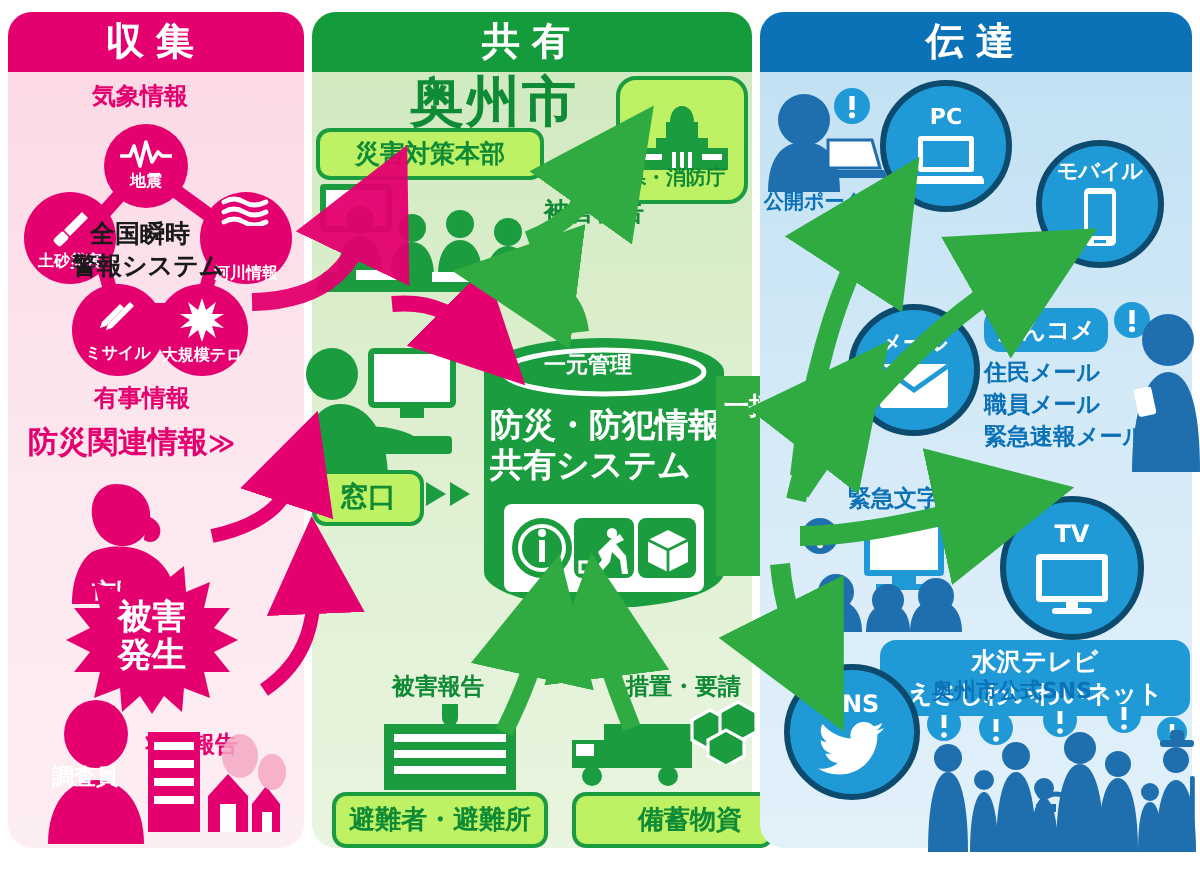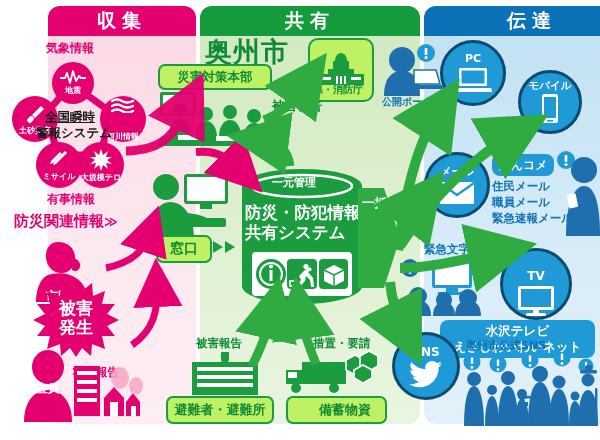--- a/index.html
+++ b/index.html
@@ -1,20 +1,20 @@
 <!DOCTYPE html>
 <html lang="ja"><head>
 <meta charset="utf-8">
 <style>
   html,body{margin:0;padding:0;background:#ffffff;}
   body{width:600px;height:440px;overflow:hidden;
        font-family:"DejaVu Sans","Liberation Sans",sans-serif;}
   #stage{position:relative;width:600px;height:440px;}
 
-  .panel{position:absolute;border-radius:12px;overflow:hidden;margin-left:44px;}
+  .panel{position:absolute;border-radius:12px;overflow:hidden;}
   .panel-head{position:absolute;left:0;top:0;width:100%;height:30px;
     display:flex;align-items:center;justify-content:center;
     color:#fff;font-weight:bold;font-size:19px;letter-spacing:6px;}
 
   
   #p-collect{left:4px;top:6px;width:148px;height:418px;
     background:linear-gradient(180deg,#fbd7e4 0%,#fce8ef 55%,#fdeef3 100%);}
   #p-collect .panel-head{background:#e4006f;}
 
   
@@ -107,21 +107,21 @@
     <span class="cap">ミサイル</span>
   </div>
 
   <div class="circ pinkcirc" style="left:78px;top:142px;width:46px;height:46px;">
     <svg width="24" height="24" viewBox="0 0 24 24">
       <polygon fill="#fff" points="12,1 14,7 19,3 17,9 23,9 18,12 23,16 17,15 19,21 14,17 12,23 10,17 5,21 7,15 1,16 6,12 1,9 7,9 5,3 10,7"></polygon>
     </svg>
     <span class="cap">大規模テロ</span>
   </div>
 
-  <div class="lbl" style="left:45px;top:110px;font-size:12.5px;color:#1a1a1a;text-align:center;text-decoration:underline;">全国瞬時</div>
+  <div class="lbl" style="left:45px;top:110px;font-size:12.5px;color:#1a1a1a;text-align:center;">全国瞬時</div>
   <div class="lbl" style="left:36px;top:126px;font-size:12.5px;color:#1a1a1a;">警報システム</div>
 
   <div class="lbl pink-txt" style="left:47px;top:193px;font-size:12px;">有事情報</div>
 
   <div class="lbl pink-txt" style="left:14px;top:213px;font-size:15px;"><span>防災関連情報</span><span style="font-size:13px">≫</span></div>
 
   <svg class="ic" style="left:28px;top:240px;width:70px;height:62px;" viewBox="0 0 70 62">
     <g fill="#e4006f">
       <path d="M30 2 c12 0 18 9 17 18 c-1 7 -5 12 -12 13 c-9 1 -16-6 -17-15 c-1-9 4-16 12-16z"></path>
       <path d="M18 36 c8-4 22-4 30 2 c8 5 12 14 12 24 H8 c0-12 4-22 10-26z"></path>
@@ -382,21 +382,21 @@
     <g fill="#1f6fae">
       <circle cx="18" cy="40" r="9"></circle>
         <path d="M5 60 c0-11 6-16 13-16 c7 0 13 5 13 16z"></path>
       <circle cx="44" cy="44" r="8"></circle>
         <path d="M33 60 c0-10 5-14 11-14 c6 0 11 4 11 14z"></path>
       <circle cx="68" cy="42" r="9"></circle>
         <path d="M55 60 c0-11 6-16 13-16 c7 0 13 5 13 16z"></path>
     </g>
   </svg>
 
-  <div class="circ bluecirc" style="left:500px;top:248px;width:72px;height:72px;justify-content:flex-end;">
+  <div class="circ bluecirc" style="left:500px;top:248px;width:72px;height:72px;">
     <span style="font-size:12px;font-weight:bold;margin-bottom:2px;">TV</span>
     <svg width="40" height="32" viewBox="0 0 40 32">
       <rect x="2" y="1" width="36" height="24" rx="2" fill="#fff"></rect>
       <rect x="5" y="4" width="30" height="18" fill="#1f9ad6"></rect>
       <rect x="17" y="25" width="6" height="3" fill="#fff"></rect>
       <rect x="10" y="28" width="20" height="3" rx="1.5" fill="#fff"></rect>
     </svg>
   </div>
 
   <div class="bubble" style="left:440px;top:320px;width:155px;height:38px;font-size:12.5px;flex-direction:column;">

